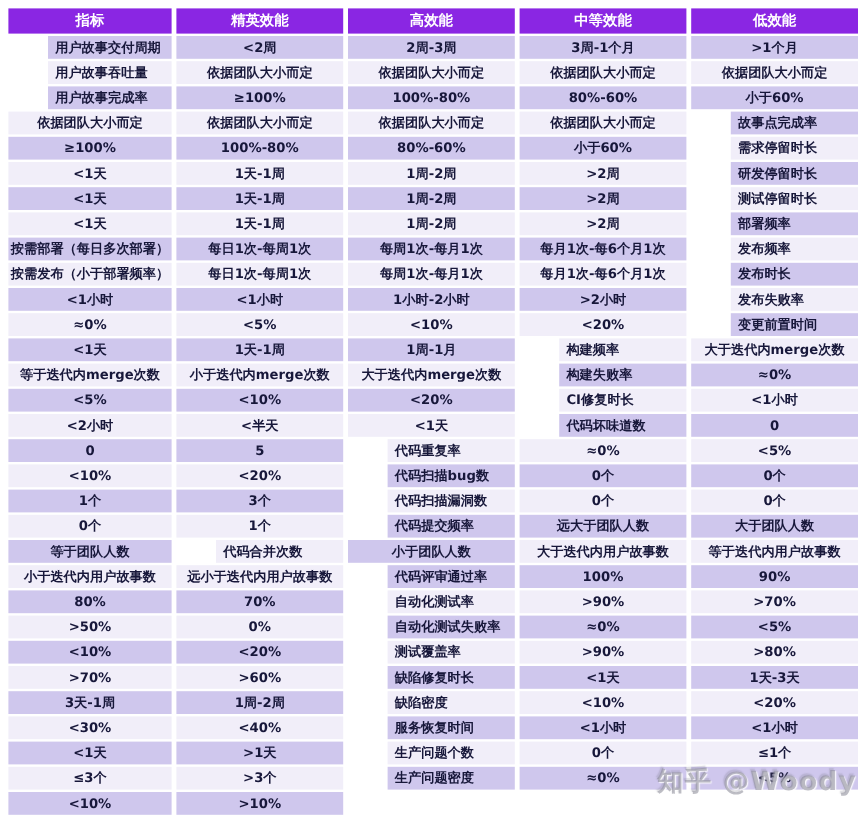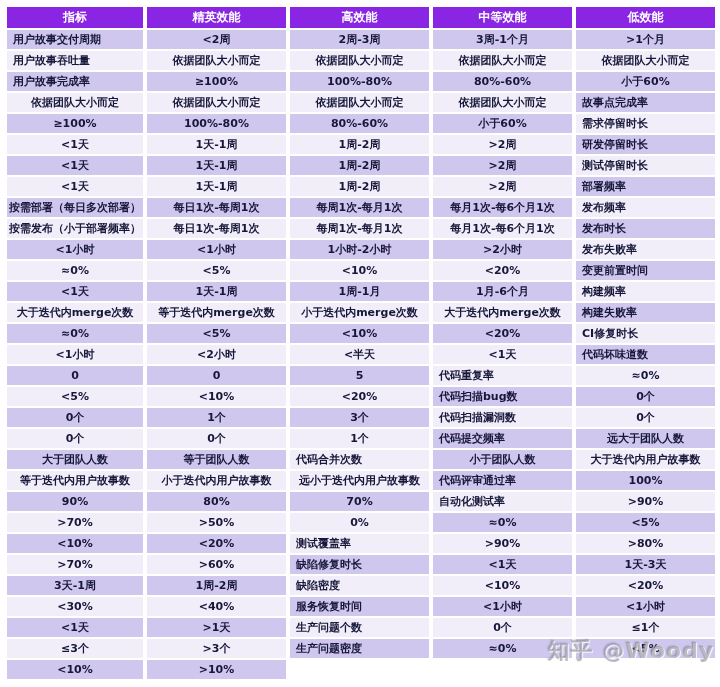--- a/index.html
+++ b/index.html
@@ -43,20 +43,21 @@
     color: #17173A;
     display: flex;
     align-items: center;
     justify-content: center;
     white-space: nowrap;
     overflow: hidden;
   }
   .cell.name {
     justify-content: flex-start;
     padding-left: 6px;
+    margin-left: 33px;
   }
   .row-odd  { background: #CFC7ED; }
   .row-even { background: #F1EEF9; }
   #watermark {
     position: absolute;
     top: 636px;
     right: 6px;
     font-size: 22px;
     font-weight: bold;
     letter-spacing: 1px;
@@ -132,21 +133,20 @@
       <div class="cell row-odd">&gt;2小时</div>
       <div class="cell row-even name">发布失败率</div>
       <div class="cell row-even">≈0%</div>
       <div class="cell row-even">&lt;5%</div>
       <div class="cell row-even">&lt;10%</div>
       <div class="cell row-even">&lt;20%</div>
       <div class="cell row-odd name">变更前置时间</div>
       <div class="cell row-odd">&lt;1天</div>
       <div class="cell row-odd">1天-1周</div>
       <div class="cell row-odd">1周-1月</div>
-      <div class="cell row-odd">1月-6个月</div>
       <div class="cell row-even name">构建频率</div>
       <div class="cell row-even">大于迭代内merge次数</div>
       <div class="cell row-even">等于迭代内merge次数</div>
       <div class="cell row-even">小于迭代内merge次数</div>
       <div class="cell row-even">大于迭代内merge次数</div>
       <div class="cell row-odd name">构建失败率</div>
       <div class="cell row-odd">≈0%</div>
       <div class="cell row-odd">&lt;5%</div>
       <div class="cell row-odd">&lt;10%</div>
       <div class="cell row-odd">&lt;20%</div>
@@ -187,20 +187,21 @@
       <div class="cell row-odd name">代码评审通过率</div>
       <div class="cell row-odd">100%</div>
       <div class="cell row-odd">90%</div>
       <div class="cell row-odd">80%</div>
       <div class="cell row-odd">70%</div>
       <div class="cell row-even name">自动化测试率</div>
       <div class="cell row-even">&gt;90%</div>
       <div class="cell row-even">&gt;70%</div>
       <div class="cell row-even">&gt;50%</div>
       <div class="cell row-even">0%</div>
+      <div class="cell row-odd name">自动化测试失败率</div>
       <div class="cell row-odd">≈0%</div>
       <div class="cell row-odd">&lt;5%</div>
       <div class="cell row-odd">&lt;10%</div>
       <div class="cell row-odd">&lt;20%</div>
       <div class="cell row-even name">测试覆盖率</div>
       <div class="cell row-even">&gt;90%</div>
       <div class="cell row-even">&gt;80%</div>
       <div class="cell row-even">&gt;70%</div>
       <div class="cell row-even">&gt;60%</div>
       <div class="cell row-odd name">缺陷修复时长</div>

